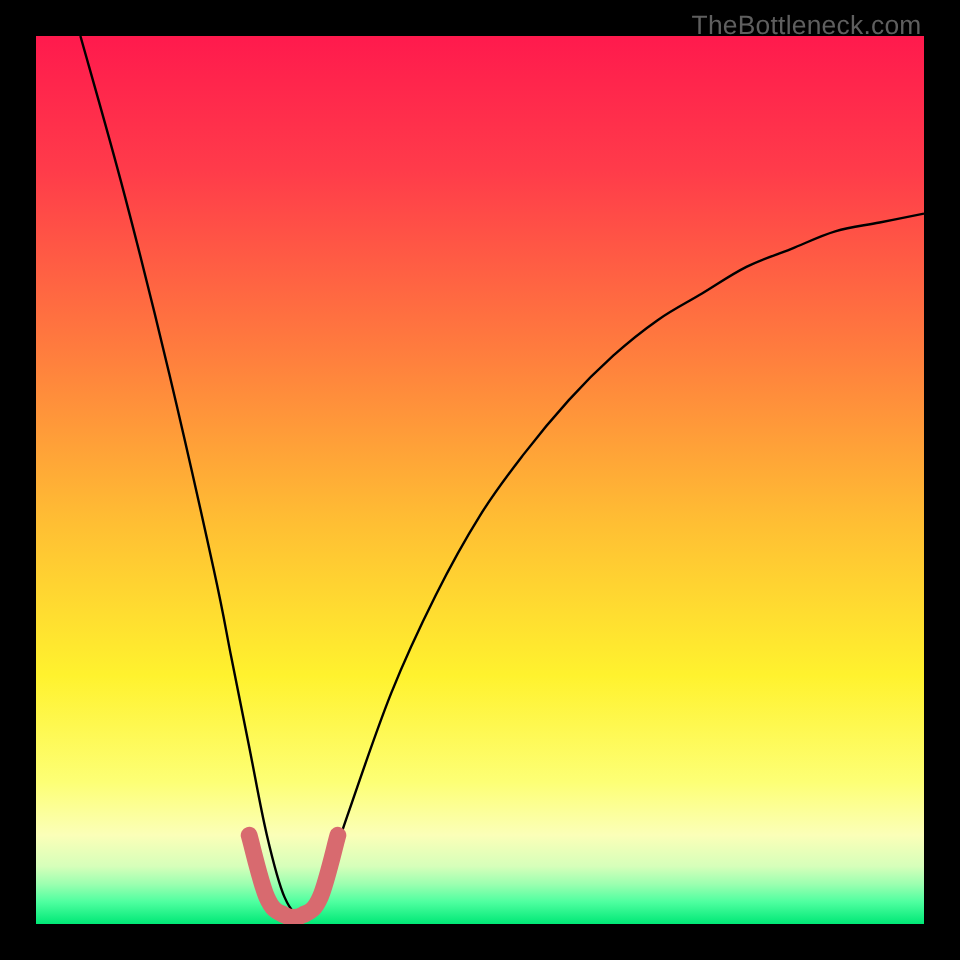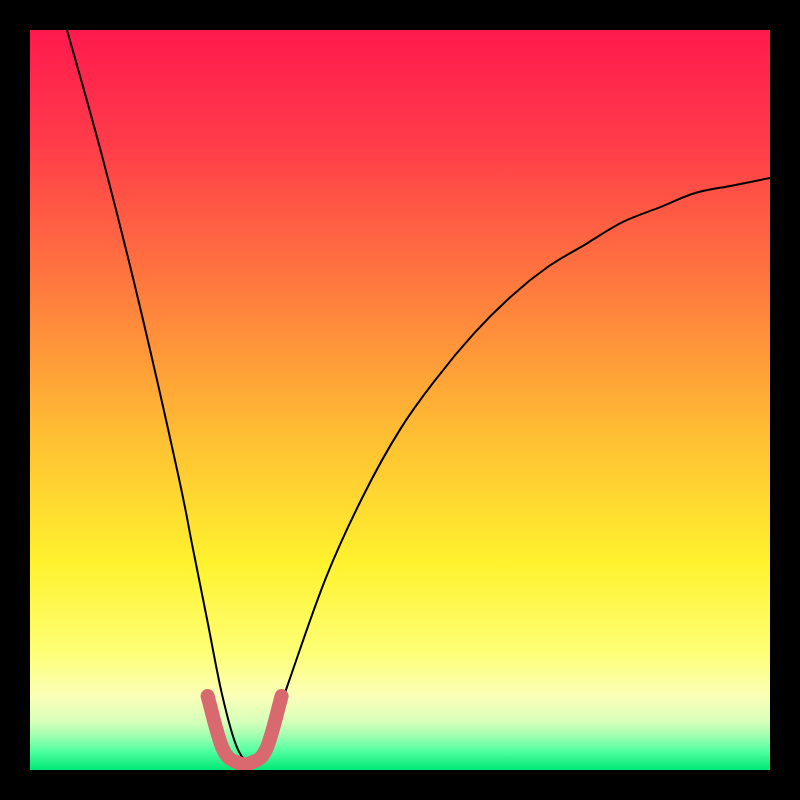--- a/index.html
+++ b/index.html
@@ -47,20 +47,21 @@
     left: 0;
     top: 0;
     width: 100%;
     height: 100%;
   }
 </style>
 </head>
 <body>
 
 <div class="frame">
+  <div class="watermark">TheBottleneck.com</div>
 
   <div class="plot-area">
     <svg class="gradient" viewBox="0 0 740 740" preserveAspectRatio="none">
       <defs>
         <linearGradient id="bg-grad" x1="0" y1="0" x2="0" y2="1">
             <stop offset="0%" stop-color="#ff1a4d"></stop>
             <stop offset="15%" stop-color="#ff3b4a"></stop>
             <stop offset="35%" stop-color="#ff7b3e"></stop>
             <stop offset="55.00000000000001%" stop-color="#ffbf33"></stop>
             <stop offset="72%" stop-color="#fff22e"></stop>

